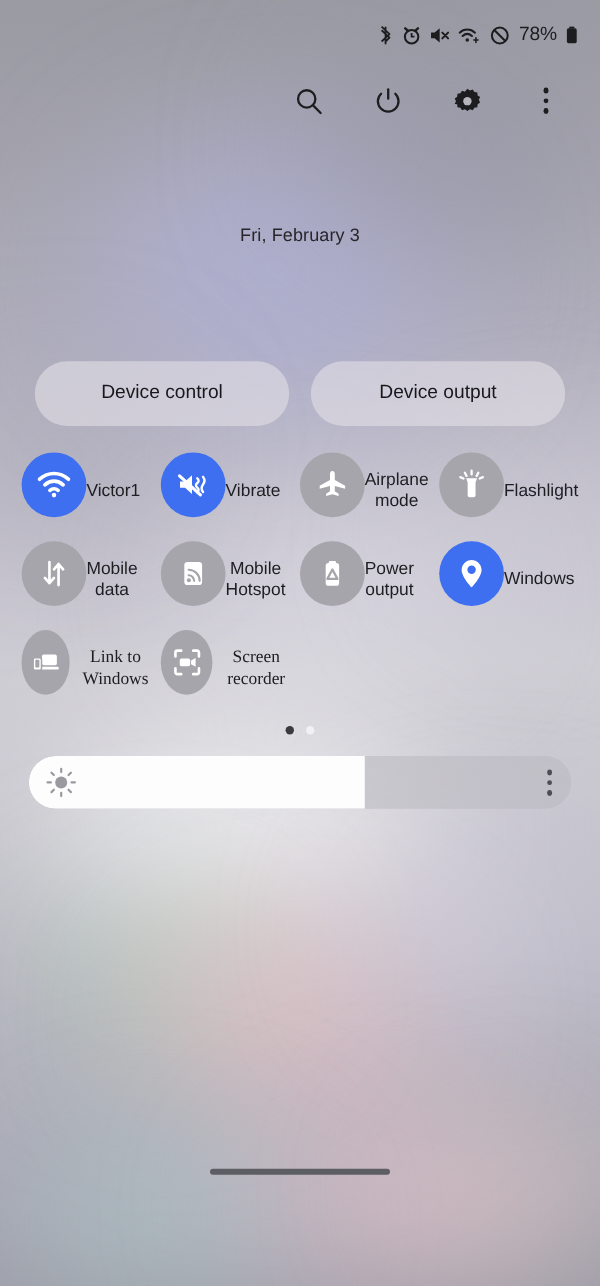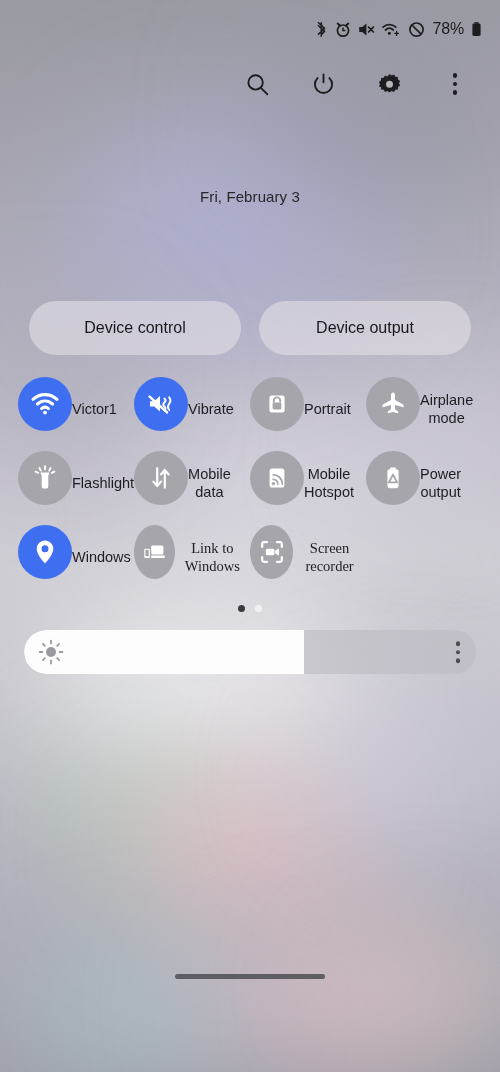--- a/index.html
+++ b/index.html
@@ -264,30 +264,20 @@
           <path d="M4 12.2 H8.2 L14 7 V22.6 L8.2 17.4 H4 Z" fill="#fff"></path>
           <path d="M3.6 7.6 L21 23.4" stroke="#fff" stroke-width="2.6" stroke-linecap="round"></path>
           <path d="M18.4 9.6 q2.2 2 0 3.9 q-2.2 2 0 3.9 q2.2 2 0 3.9" fill="none" stroke="#fff" stroke-width="2" stroke-linecap="round"></path>
           <path d="M23.2 8.4 q2.4 3.2 0 6.3 q-2.4 3.2 0 6.3" fill="none" stroke="#fff" stroke-width="2" stroke-linecap="round"></path>
         </svg>
       </span>
       <span class="lbl">Vibrate</span>
     </div>
 
 
-    <div class="tile">
-      <span class="circ">
-        <svg width="30" height="30" viewBox="0 0 30 30">
-          <rect x="7.4" y="6.4" width="15.2" height="17.2" rx="2.4" fill="#fff"></rect>
-          <path d="M11.8 13.6 V11.6 a3.2 3.2 0 0 1 6.4 0 V13.6" fill="none" stroke="#a6a5ab" stroke-width="1.9"></path>
-          <rect x="10.6" y="13.4" width="8.8" height="7" rx="1.3" fill="#a6a5ab"></rect>
-        </svg>
-      </span>
-      <span class="lbl">Portrait</span>
-    </div>
 
     <div class="tile">
       <span class="circ">
         <svg width="30" height="30" viewBox="0 0 30 30">
           <path fill="#fff" d="M15 3.4 c1.2 0 2 1 2 2.3 v5.3 l8.6 4.8 v2.4 l-8.6-2.3 v4.4 l3.2 2.1 v1.9 L15 22.9 l-5.2 1.4 v-1.9 l3.2-2.1 v-4.4 L4.4 18.2 v-2.4 L13 11 V5.7 c0-1.3 .8-2.3 2-2.3 z"></path>
         </svg>
       </span>
       <span class="lbl">Airplane
 mode</span>
     </div>

